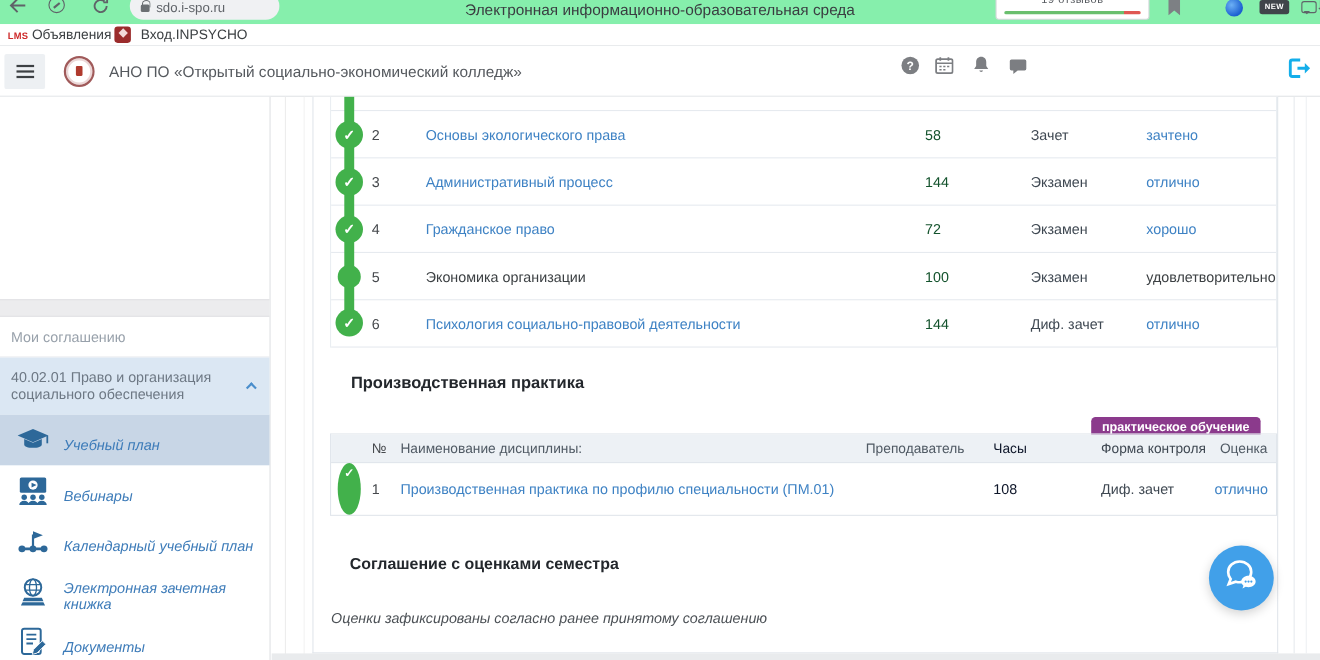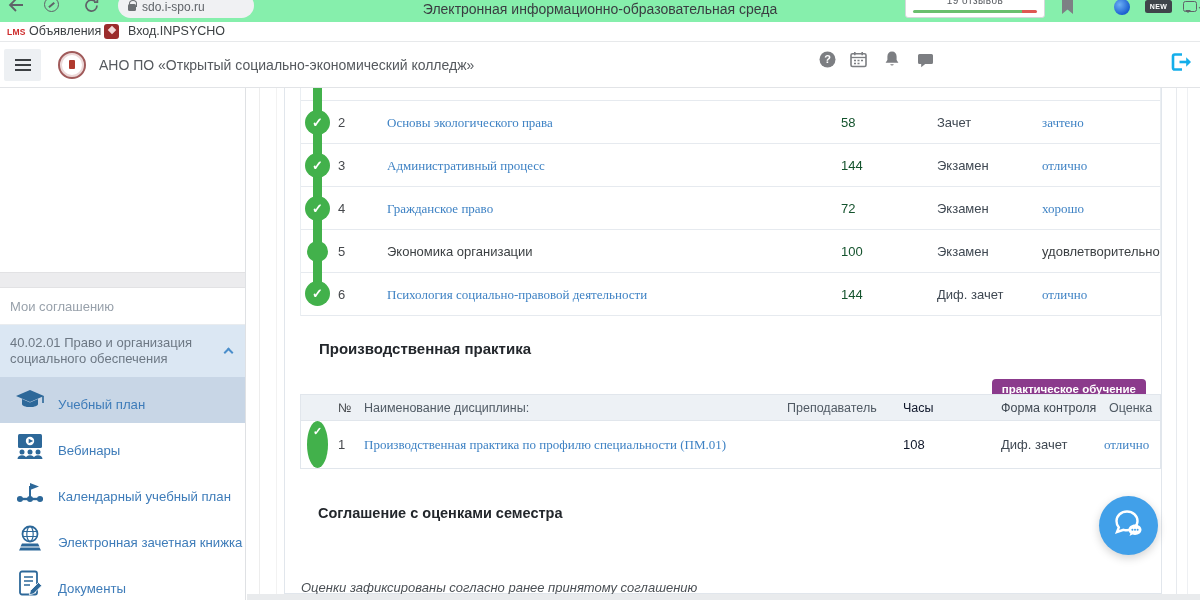--- a/index.html
+++ b/index.html
@@ -65,39 +65,39 @@
   .side-section { position:absolute; left:0; top:200px; width:100%; height:37px; line-height:37px; padding-left:10px;
                   font-size:13px; color:#98a1ab; border-bottom:1px solid #e9ecef; }
   .program-hdr { position:absolute; left:0; top:237px; width:100%; height:52px; background:#dbe7f3;
                  padding:10px 29px 0 10px; font-size:13px; line-height:16px; color:#6d7884; }
   .chevron-up-icon { position:absolute; right:13px; top:24px; width:7px; height:7px;
                      border-left:2px solid #4a8ecb; border-top:2px solid #4a8ecb; transform:rotate(45deg); }
   .side-item { position:absolute; left:0; width:100%; height:46px; }
   .side-item.active { background:#c8d6e6; }
   .si-0 { top:289px; } .si-1 { top:335px; } .si-2 { top:381px; } .si-3 { top:427px; } .si-4 { top:473px; }
   .si-icon { position:absolute; left:12px; top:0; width:36px; height:46px; display:flex; align-items:center; justify-content:center; }
-  .si-label { position:absolute; left:58px; top:0; height:54px; display:flex; align-items:center; font-size:13.2px; color:#3e7cb9; }
+  .si-label { position:absolute; left:58px; top:0; height:54px; display:flex; align-items:center; font-size:13.2px; color:#3e7cb9;font-style:italic; }
 
   
   .card { position:absolute; left:284px; top:88px; width:878px; height:506px; background:#fff;
           border:1px solid #e1e6ec; border-top:none; }
   .vline-a { left:1176px; top:88px; width:1px; height:506px; background:#e7eaee; }
   .vline-b { left:1187px; top:88px; width:1px; height:506px; background:#eef0f3; }
   .bottom-strip { left:247px; top:594px; width:953px; height:6px; background:#e9ebed; }
 
   .table1 { position:absolute; left:15px; top:0; width:861px; border-left:1px solid #eaeef2; border-right:1px solid #eaeef2; }
   .t1-stub { height:13px; border-bottom:1px solid #e6eaef; }
   .t1-row { position:relative; height:43px; border-bottom:1px solid #e6eaef; font-size:13px; }
   .t1-row span { position:absolute; top:0; height:43px; line-height:43px; white-space:nowrap; }
   .c-num   { left:37px; color:#46494d; }
   .c-name  { left:86px; color:#3c4043; }
   .c-hours { left:540px; width:70px; text-align:left; color:#14532d; }
   .c-form  { left:636px; color:#3f4852; }
   .c-grade { left:741px; color:#3c4043; }
-  .link { color:#3e82c4 !important; cursor:pointer;font-family:Liberation Serif, serif; }
+  .link { color:#3e82c4 !important; cursor:pointer; }
 
   .tl-bar { position:absolute; left:28px; top:0; width:9px; height:209px; background:#42b14b; }
   .tl-check { position:absolute; left:20px; width:25px; height:25px; border-radius:50%; background:#42b14b; }
   .tl-check::after { content:"✓"; display:block; text-align:center; line-height:25px; color:#fff; font-size:13px; font-weight:bold; }
   .tc-0 { top:22px; } .tc-1 { top:65px; } .tc-2 { top:108px; } .tc-3 { top:193px; }
   .tl-dot { position:absolute; left:22px; top:153px; width:21px; height:21px; border-radius:50%; background:#42b14b; }
 
   .practice-heading { left:34px; top:252px; font-size:15px; font-weight:700; color:#23272c; }
   .practice-badge { position:absolute; right:15px; top:255px; background:#8b3a8c; color:#fff;
                     font-size:11.5px; font-weight:700; padding:4px 10px; border-radius:4px;margin-top:36px; }
@@ -112,21 +112,21 @@
   .h-name,.r-name { left:63px; }
   .h-teacher { left:486px; }
   .h-hours,.r-hours { left:602px; width:70px; text-align:left; color:#0f172a; }
   .h-form,.r-form { left:700px; color:#3f4852; }
   .h-grade { left:808px; }
   .r-grade { left:803px; }
   .t2-check { position:absolute; left:6px; top:13px; width:21px; height:21px; border-radius:50%; background:#42b14b; }
   .t2-check::after { content:"✓"; display:block; text-align:center; line-height:21px; color:#fff; font-size:11px; font-weight:bold; }
 
   .agree-heading { left:33px; top:417px; font-size:14.5px; font-weight:700; color:#23272c; }
-  .agree-note { left:16px; top:466px; font-size:13px; font-style:italic; color:#4b5055;margin-top:26px; }
+  .agree-note { left:16px; top:466px; font-size:13px; font-style:italic; color:#4b5055; }
 
   .chat-fab { position:absolute; left:1099px; top:496px; width:59px; height:59px; border-radius:50%;
               background:#41a0e9; box-shadow:0 3px 10px rgba(0,0,0,.18); display:flex; align-items:center; justify-content:center; cursor:pointer; }
 </style>
 </head>
 <body>
 
 <div class="screen">
 
   <div class="browser-bar">

